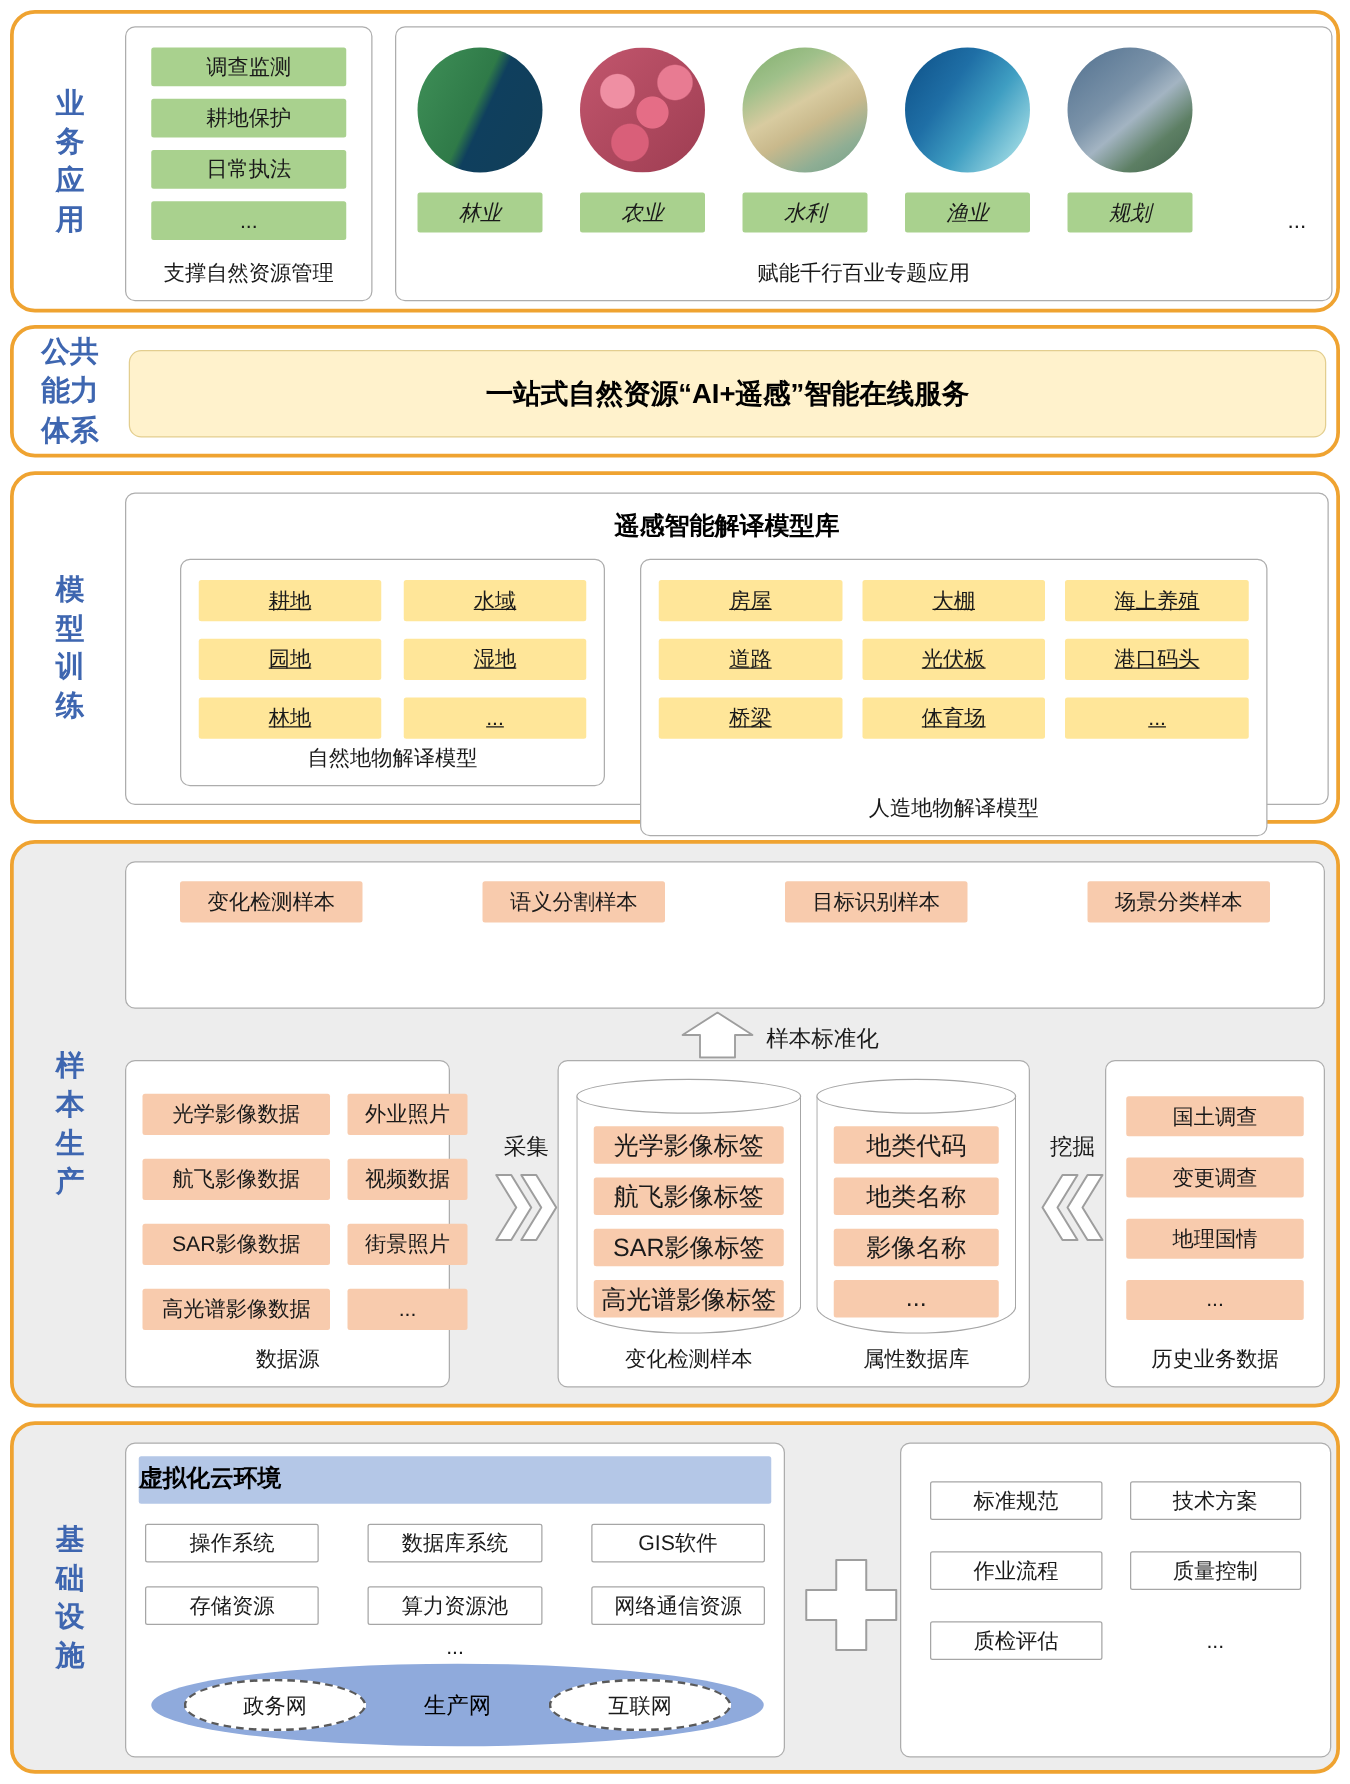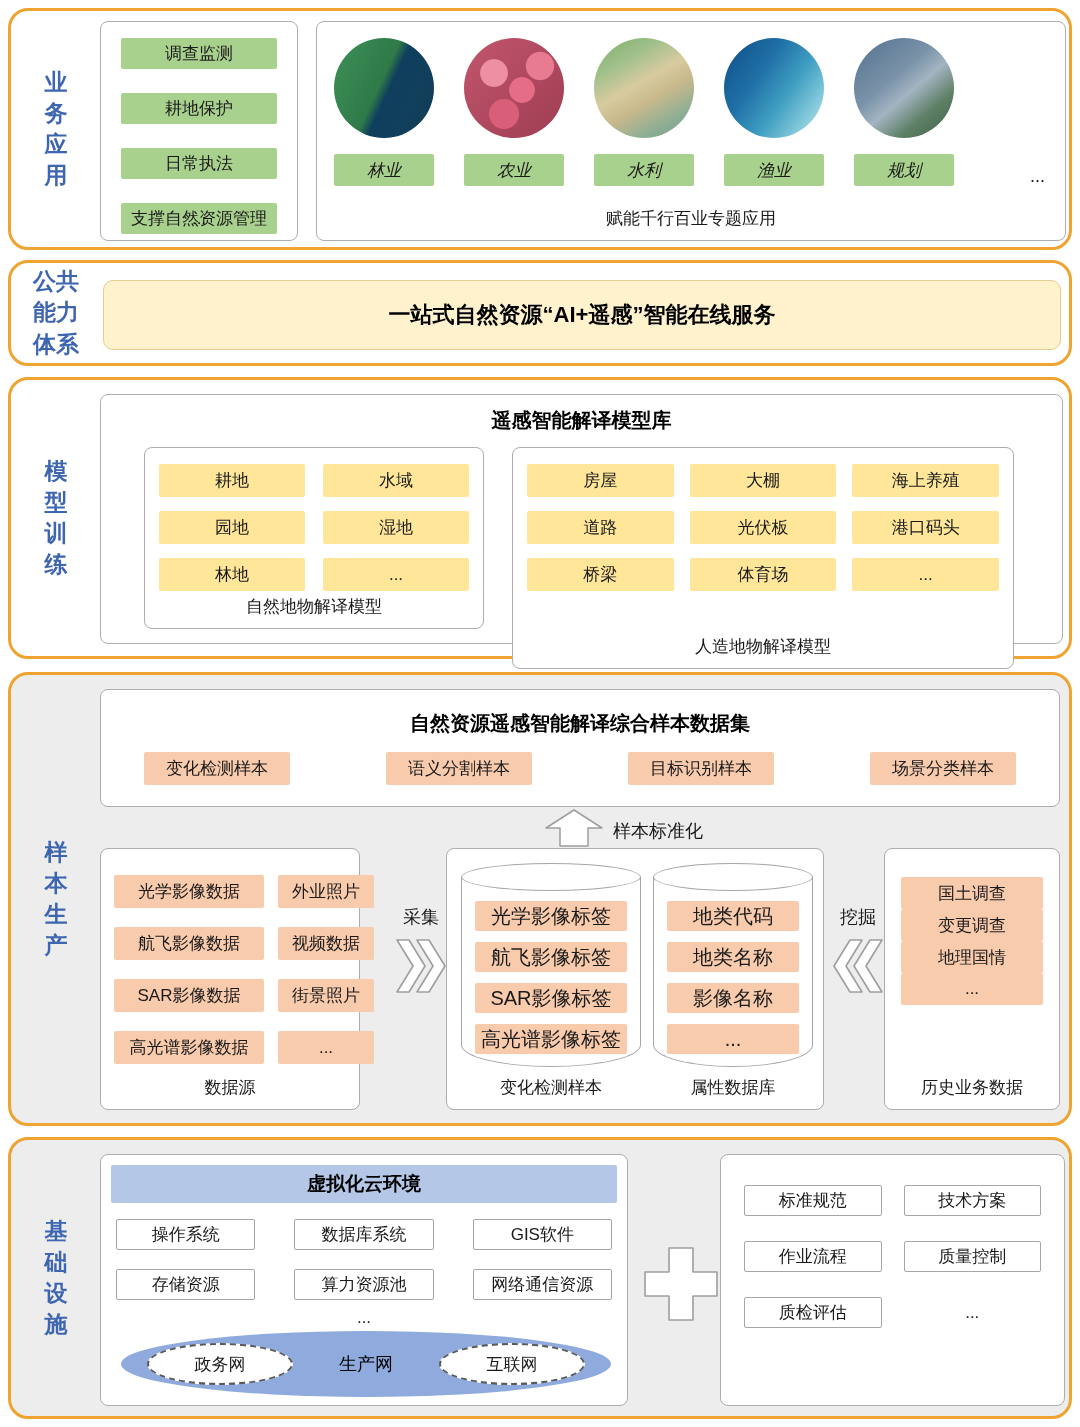--- a/index.html
+++ b/index.html
@@ -83,21 +83,21 @@
   .banner {
     position: absolute;
     background: var(--banner_bg, #FFF2CC);
     border: 1px solid #E3CE8F;
     border-radius: 10px;
     display: flex; align-items: center; justify-content: center;
     font-size: 22px; font-weight: 700; color: #000;
   }
 
   
-  .grid { display: grid; }
+  .grid { display: grid; text-decoration: underline; }
   .g2 { grid-template-columns: repeat(2, 1fr); gap: 14px 18px; padding: 16px 14px 0; }
   .g3 { grid-template-columns: repeat(3, 1fr); gap: 14px 16px; padding: 16px 14px 0; }
   .g2 .chip, .g3 .chip { height: 33px; }
 
   
   .dataset-row {
     display: flex; justify-content: space-between;
     padding: 0 43px; margin-top: 15px;
   }
   .dataset-row .chip { width: 146px; height: 33px; }
@@ -116,30 +116,30 @@
   .cyl-body {
     position: absolute; left: 0; right: 0; top: 14px; bottom: 0;
     background: #fff; border: 1px solid #A6A6A6; border-top: none;
     border-radius: 0 0 50% 50% / 0 0 22px 22px;
   }
   .cyl-content {
     position: absolute; left: 14px; right: 14px; top: 38px; z-index: 3;
     display: flex; flex-direction: column; gap: 11px;
   }
   .cyl-content .chip { height: 30px; font-size: 20px; }
-  .hist-list { display: flex; flex-direction: column; padding: 28px 16px 0; }
+  .hist-list { display: flex; flex-direction: column; gap: 17px; padding: 28px 16px 0; }
   .hist-list .chip { height: 32px; }
   .arrow-label { position: absolute; font-size: 18px; color: #1a1a1a; }
 
   
   .blue-header {
     margin: 10px 10px 0;
     height: 38px; line-height: 38px;
     background: var(--blue_header, #B4C7E7);
-    text-align: center; font-weight: 700; font-size: 19px; color: #000;
+    text-align: left; font-weight: 700; font-size: 19px; color: #000;
     border-radius: 2px;
   }
   .cloud-grid {
     display: grid; grid-template-columns: repeat(3, 1fr);
     gap: 19px 39px; padding: 0 15px; margin-top: 16px;
   }
   .cloud-grid .chip, .system-grid .chip { height: 31px; }
   .dots { text-align: center; font-size: 17px; margin-top: 8px; color: #1a1a1a; }
   .cloud-ellipse {
     position: absolute;
@@ -166,21 +166,21 @@
 <body>
 
 <div id="page">
 
   <section class="layer" style="top:8px;height:242px;">
     <div class="side-label">
       <span class="w1">业务应用</span>
     </div>
 
     <div class="panel" style="left:89px;top:10px;width:198px;height:220px;">
-      <div class="vlist" style="padding:16px 20px 0;gap:24px;text-align:right;">
+      <div class="vlist" style="padding:16px 20px 0;gap:10px;text-align:right;">
           <div class="chip green" style="height:31px;">调查监测</div>
           <div class="chip green" style="height:31px;">耕地保护</div>
           <div class="chip green" style="height:31px;">日常执法</div>
           <div class="chip green" style="height:31px;">...</div>
         </div>
       <div class="caption">支撑自然资源管理</div>
     </div>
 
     <div class="panel" style="left:305px;top:10px;width:750px;height:220px;">
       <div class="apps-row">
@@ -252,21 +252,20 @@
       </div>
     </div>
   </section>
 
   <section class="layer gray" style="top:672px;height:454px;">
     <div class="side-label">
       <span class="w1">样本生产</span>
     </div>
 
     <div class="panel" style="left:89px;top:14px;width:960px;height:118px;">
-      <div class="box-title" style="margin-top:20px;">自然资源遥感智能解译综合样本数据集</div>
       <div class="dataset-row">
           <div class="chip orange">变化检测样本</div>
           <div class="chip orange">语义分割样本</div>
           <div class="chip orange">目标识别样本</div>
           <div class="chip orange">场景分类样本</div>
         </div>
     </div>
 
     <div style="position:absolute;left:534px;top:134px;">
       <svg width="58" height="38" viewBox="0 0 58 38">

